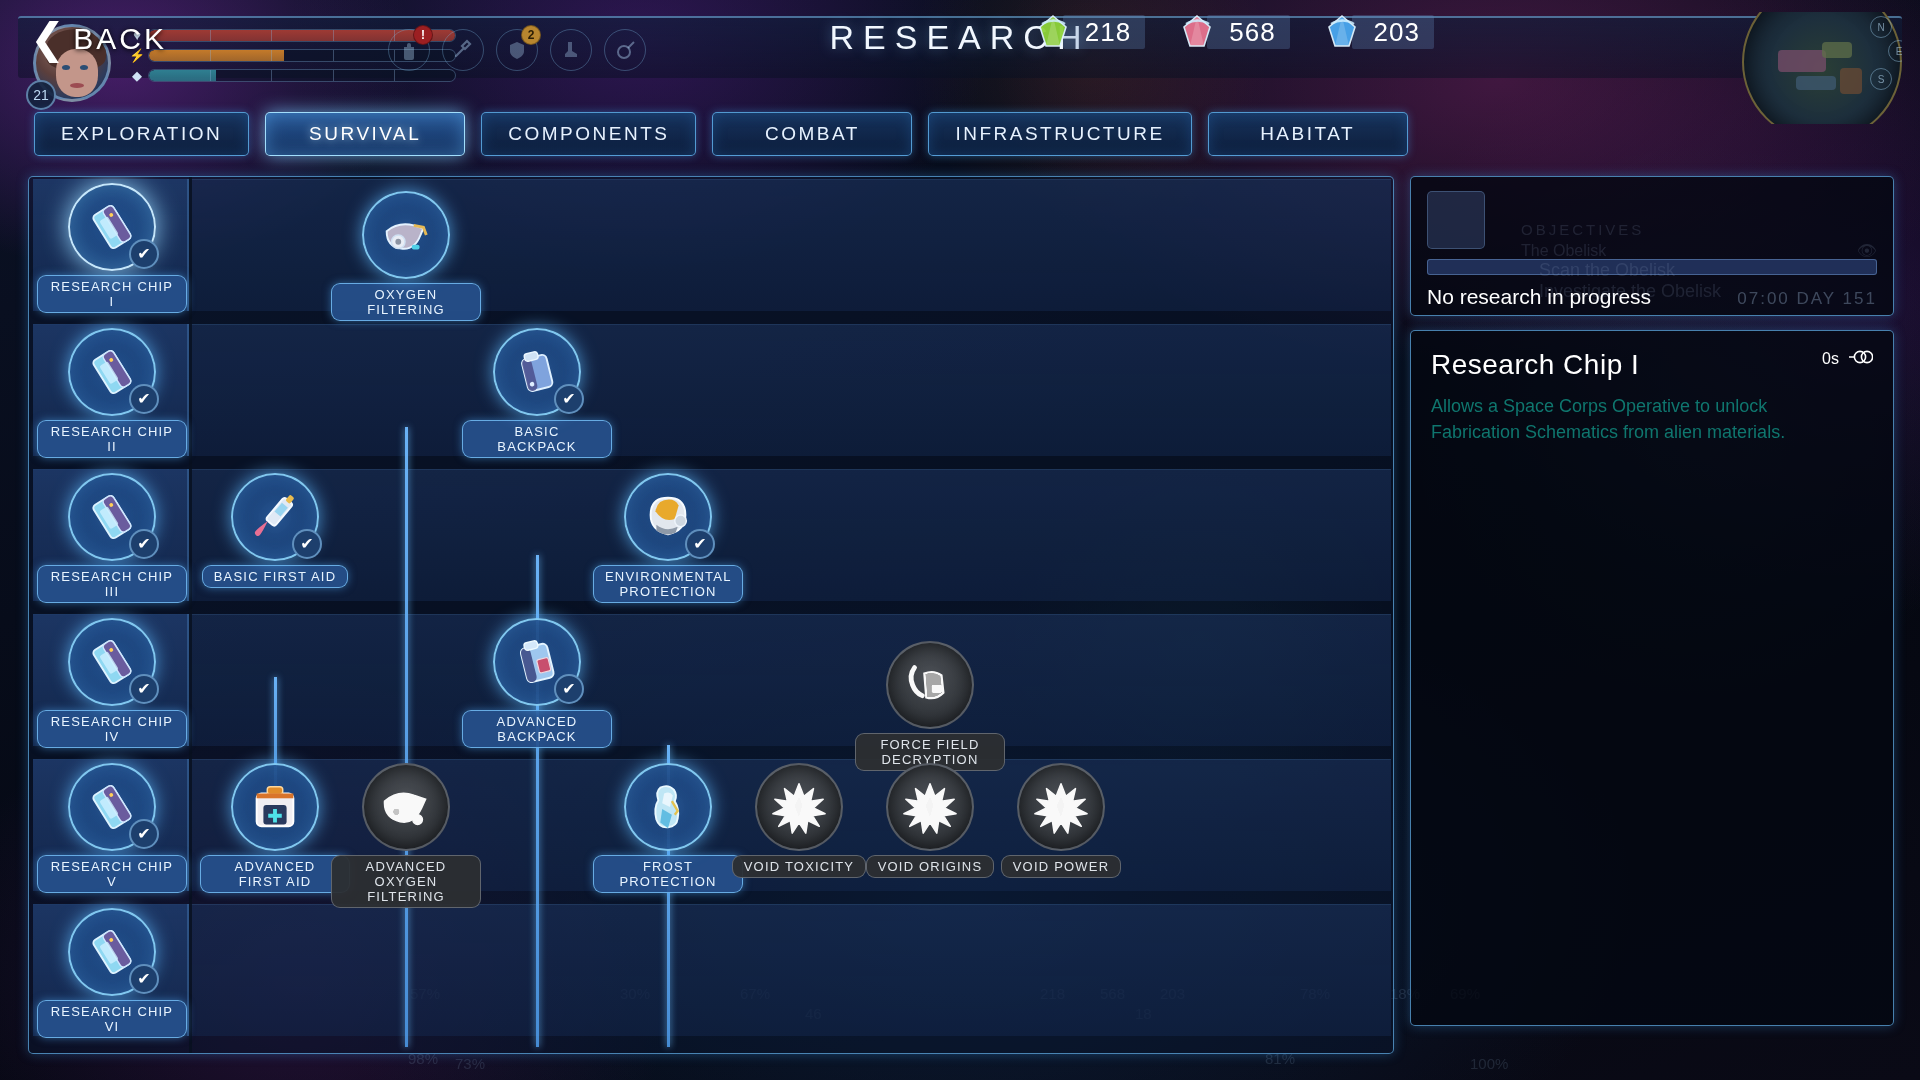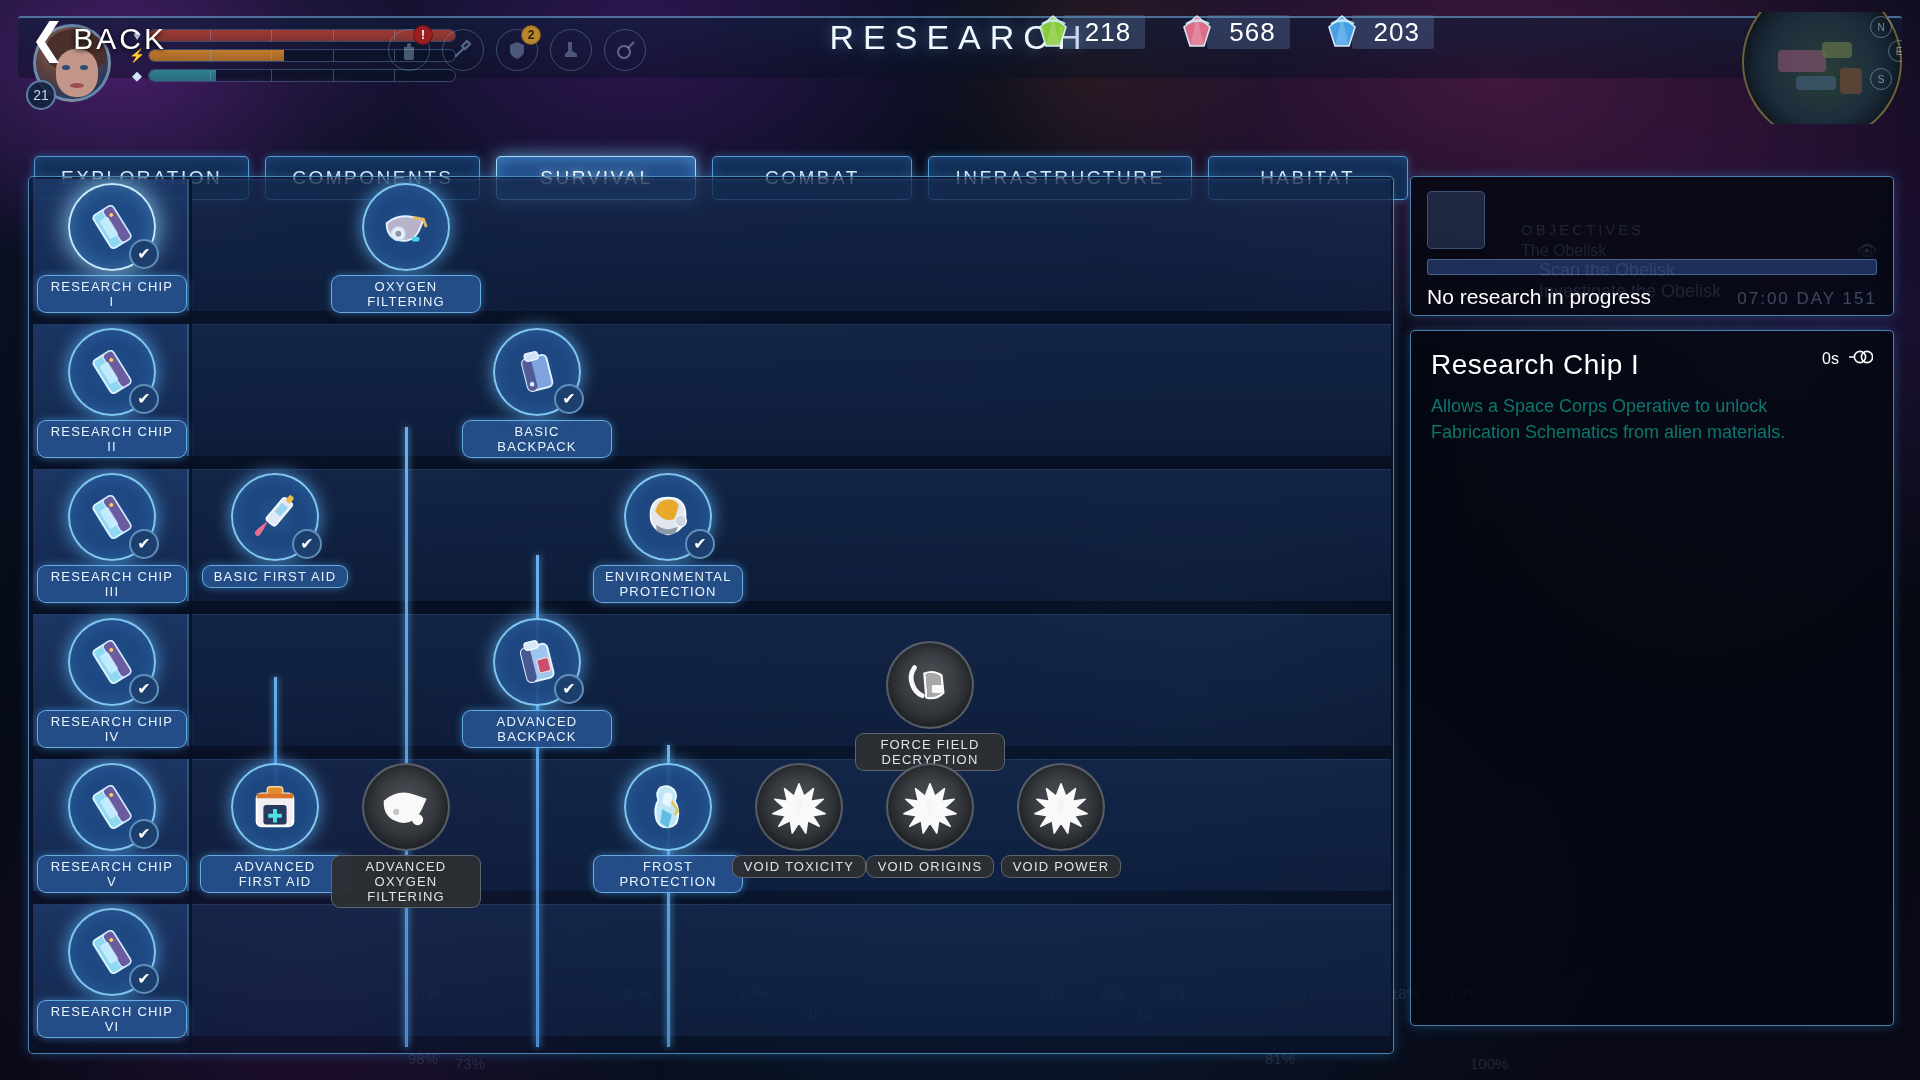--- a/index.html
+++ b/index.html
@@ -127,21 +127,20 @@
   .tabs{position:absolute;left:34px;top:112px;display:flex;gap:16px;}
   .tab{
     min-width:200px;height:44px;padding:8px 26px;
     display:flex;align-items:center;justify-content:center;
     font-size:19px;letter-spacing:2.5px;color:#e7f2ff;
     background:linear-gradient(180deg, rgba(22,52,94,.95), rgba(12,30,60,.95));
     border:1.6px solid rgba(95,175,235,.85);
     border-radius:5px;
     box-shadow:0 0 9px rgba(60,150,225,.45), inset 0 0 14px rgba(40,110,180,.35);
     cursor:pointer;
-    margin-top:44px;
   }
   .tab.active{
     background:linear-gradient(180deg, rgba(40,88,150,.98), rgba(20,50,96,.98));
     border-color:rgba(165,225,255,.98);
     box-shadow:0 0 18px rgba(120,200,255,.75), inset 0 0 18px rgba(90,170,240,.5);
     color:#ffffff;
     text-shadow:0 0 9px rgba(190,230,255,.9);
   }
 
   
@@ -409,22 +408,22 @@
     <div class="blob" style="left:52px;top:92px;width:40px;height:14px;background:#3f5a72;"></div>
     <div class="blob" style="left:96px;top:84px;width:22px;height:26px;background:#6a4a34;"></div>
   </div>
   <div class="compass" style="left:128px;top:4px;">N</div>
   <div class="compass" style="left:146px;top:28px;">E</div>
   <div class="compass" style="left:128px;top:56px;">S</div>
 </div>
 
 <div class="tabs" id="tabs">
     <div class="tab">EXPLORATION</div>
+    <div class="tab active">SURVIVAL</div>
     <div class="tab">COMPONENTS</div>
-    <div class="tab active">SURVIVAL</div>
     <div class="tab">COMBAT</div>
     <div class="tab">INFRASTRUCTURE</div>
     <div class="tab">HABITAT</div>
   </div>
 
 <div class="tree-panel">
   <div class="tree-scroll" id="tree-scroll">
       <div class="tree-row" style="top: 2px;"></div>
       <div class="firstcol-bg" style="top: 2px;"></div>
       <div class="tree-row" style="top: 147px;"></div>
@@ -507,21 +506,21 @@
               <g transform="rotate(-32 30 30)">
                 <rect x="18" y="10" width="24" height="40" rx="4" fill="#8fd8f2" stroke="#def3ff" stroke-width="2"></rect>
                 <rect x="30" y="10" width="12" height="40" rx="4" fill="#6a5c9e" stroke="#cfe6ff" stroke-width="1.5"></rect>
                 <rect x="22" y="18" width="10" height="22" rx="2" fill="#cdf0ff" opacity=".8"></rect>
                 <circle cx="36" cy="19" r="2" fill="#ffcf5a"></circle>
               </g>
             </svg></span>
       <span class="check">✔</span>
     </div>
     <div class="label">RESEARCH CHIP VI</div></div>
-      <div class="node avail" style="left: 302px; top: 6px; text-align: center;"><div class="circle">
+      <div class="node avail" style="left: 302px; top: 14px; text-align: center;"><div class="circle">
       <span class="art"><svg viewBox="0 0 60 60">
               <path d="M10 26 q12 -10 28 -6 l10 3 -3 7 q-6 16 -20 14 Q10 42 10 26Z" fill="#b9b3c9" stroke="#e4f2ff" stroke-width="2"></path>
               <circle cx="22" cy="37" r="7" fill="#e9edf5" stroke="#cfe0f2" stroke-width="1.5"></circle>
               <circle cx="22" cy="37" r="3" fill="#8d94a3"></circle>
               <path d="M38 20 l10 2 3 8" stroke="#e5b955" stroke-width="3" fill="none"></path>
               <rect x="36" y="40" width="8" height="5" rx="2" fill="#4fd0e8"></rect>
             </svg></span>
 
     </div>
     <div class="label">OXYGEN FILTERING</div></div>

